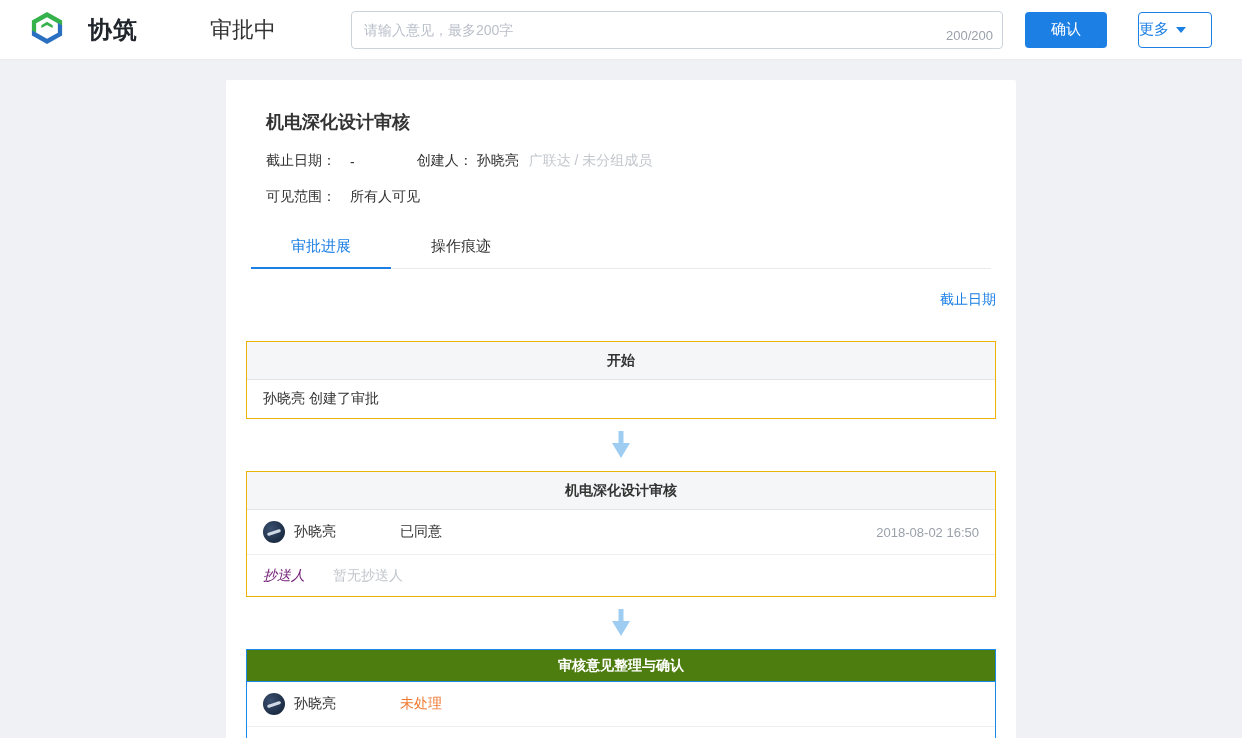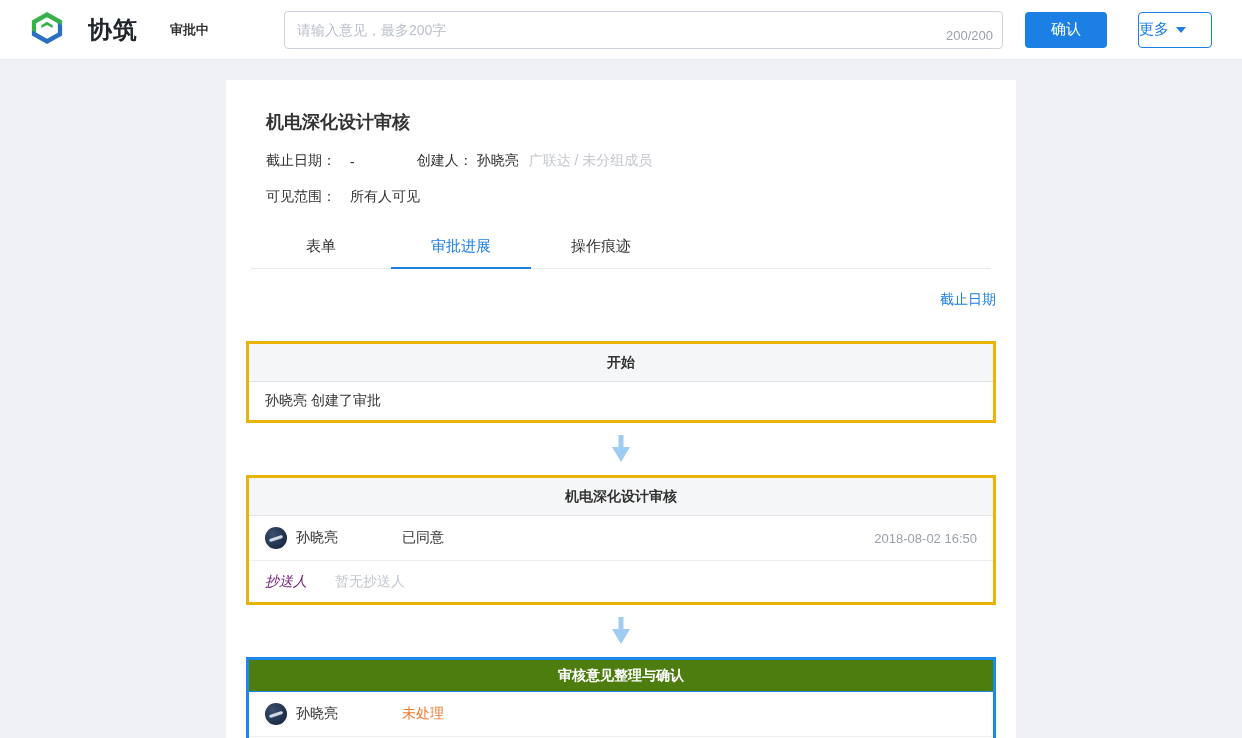--- a/index.html
+++ b/index.html
@@ -11,21 +11,21 @@
     font-size:14px;
   }
 
   
   .topbar {
     height:60px; background:#fff; border-bottom:1px solid #e9ebf0;
     display:flex; align-items:center; padding:0 30px;
   }
   .brand { display:flex; align-items:center; gap:24px; }
   .brand-text { font-size:24px; font-weight:bold; color:#20242b; letter-spacing:1px; }
-  .status-label { font-size:13px; font-weight:bold; color:#333; margin-left:32px; }
+  .status-label { font-size:22px; font-weight:normal; color:#333; margin-left:72px; }
   .comment-wrap { flex:1; margin:0 22px 0 75px; position:relative; }
   .comment-input {
     width:100%; height:38px; border:1px solid #ccd3dc; border-radius:4px;
     padding:0 70px 0 12px; font-size:14px; color:#333; outline:none;
     font-family:"Liberation Sans","DejaVu Sans",sans-serif;
   }
   .comment-input::placeholder { color:#b9bfc9; }
   .char-counter {
     position:absolute; right:10px; bottom:6px; font-size:13px; color:#9aa1ab;
   }
@@ -74,21 +74,21 @@
     content:""; position:absolute; left:0; right:0; bottom:-1px; height:2px; background:#1b7fe4;
   }
 
   
   .flow-area { padding:14px 20px 30px; }
   .edit-flow {
     text-align:right; color:#1b7fe4; font-size:14px; cursor:pointer; padding:8px 0 4px;
   }
   .edit-flow span { cursor:pointer; }
 
-  .flow-block { border:3px solid #eab308; margin-top:36px; background:#fff; }
+  .flow-block { border:1px solid #eab308; margin-top:36px; background:#fff; }
   .flow-block.first { margin-top:28px; }
   .flow-head {
     height:38px; background:#f5f6f7; border-bottom:1px solid #e2e4e8;
     display:flex; align-items:center; justify-content:center;
     font-weight:bold; font-size:14px; color:#333;
   }
   .flow-block.current { border-color:#1b89e8; }
   .flow-block.current .flow-head { background:#4d7c0f; color:#fff; border-bottom:1px solid #1b89e8; height:32px; }
 
   .flow-row {
@@ -160,21 +160,20 @@
       <span class="meta-name">孙晓亮</span>
       <span class="meta-group">广联达 / 未分组成员</span>
     </div>
     <div class="meta-row">
       <span class="meta-label">可见范围：</span>
       <span class="meta-value">所有人可见</span>
     </div>
   </div>
 
   <div class="tabs">
-    <div class="tab">表单</div>
     <div class="tab active">审批进展</div>
     <div class="tab">操作痕迹</div>
   </div>
 
   <div class="flow-area">
     <div class="edit-flow">
       <span>截止日期</span>
     </div>
 
     <div class="flow-block first">

